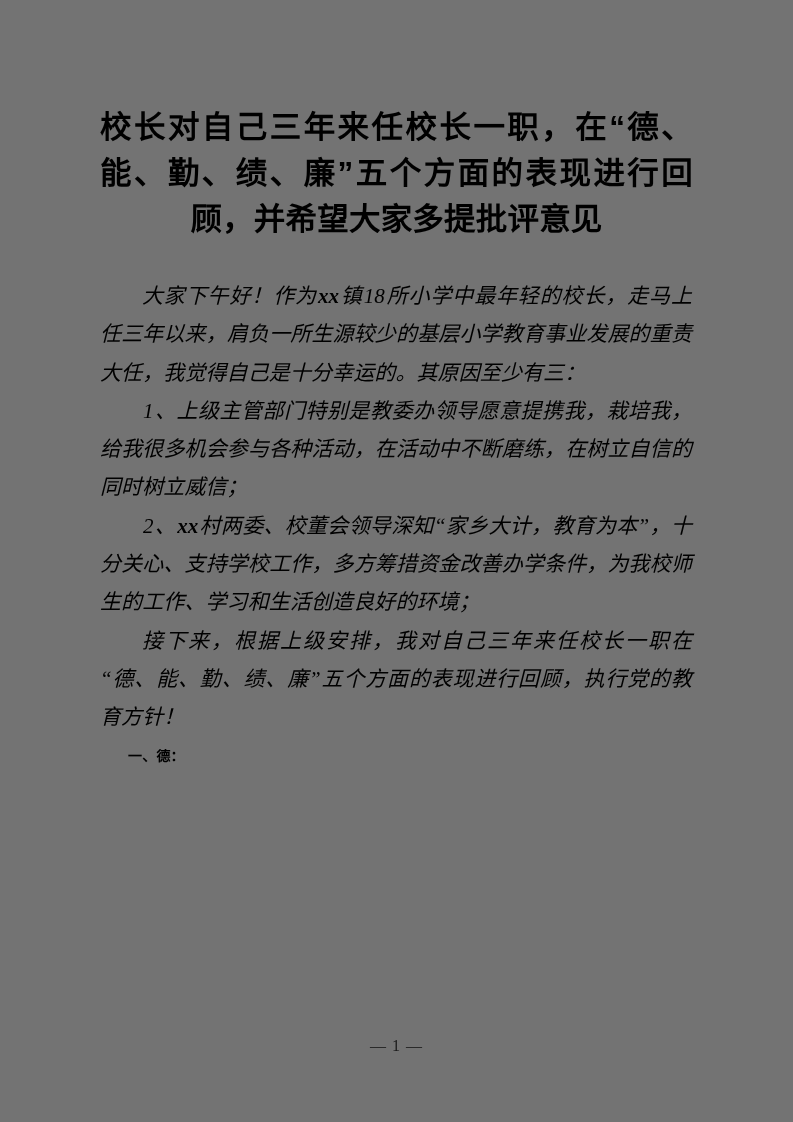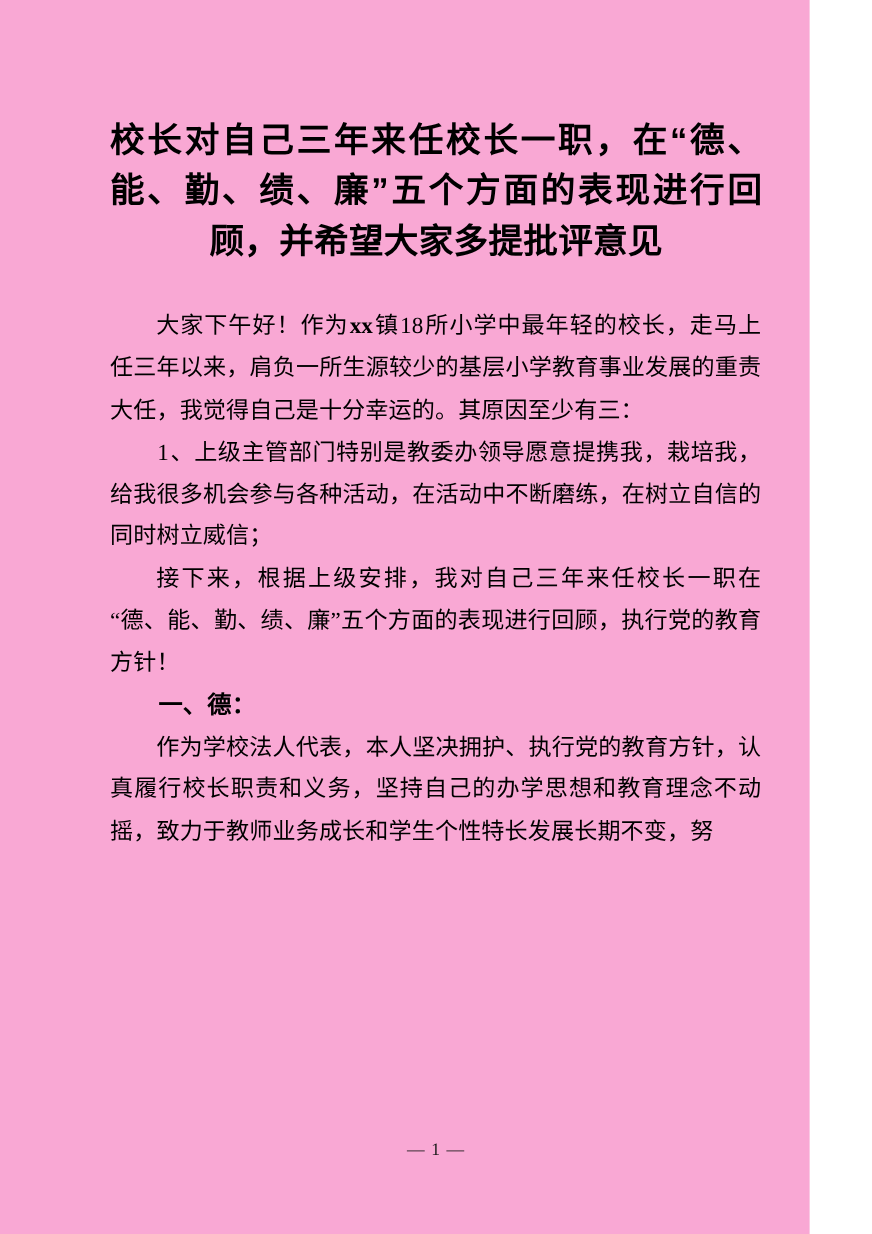--- a/index.html
+++ b/index.html
@@ -12,24 +12,24 @@
     width: 793px;
     height: 1122px;
     overflow: hidden;
     font-family: "Liberation Serif", "DejaVu Serif", serif;
     color: #000000;
     -webkit-font-smoothing: antialiased;
   }
 
   .page {
     position: relative;
-    width: 736px;
+    width: 793px;
     height: 1122px;
     box-sizing: border-box;
-    background: #f9a8d4;
+    background: #737373;
   }
 
   
   .doc-title {
     position: absolute;
     left: 100px;
     top: 104px;
     width: 593px;
     margin: 0;
     text-align: center;
@@ -56,27 +56,28 @@
     margin: 0;
     font-family: "Liberation Serif", "DejaVu Serif", serif;
     font-size: 21px;
     line-height: 38.3px;
     color: #000000;
     text-align: justify;
     text-align-last: left;
     text-indent: 2em;
     word-break: break-all;
     letter-spacing: 0.1px;
+    font-style: italic;
   }
 
   h2.section-heading {
     margin: 0;
     font-family: Liberation Sans, sans-serif;
     font-weight: 700;
-    font-size: 22px;
+    font-size: 14px;
     line-height: 38.3px;
     color: #000000;
     text-indent: 2em;
     letter-spacing: 0.2px;
   }
 
   
   .lat {
     font-family: "Liberation Serif", "DejaVu Serif", serif;
     padding: 0 1px;
@@ -107,25 +108,25 @@
 <div class="page">
 
   <h1 class="doc-title">校长对自己三年来任校长一职，在“德、能、勤、绩、廉”五个方面的表现进行回顾，并希望大家多提批评意见</h1>
 
   <div class="body-block">
 
     <p class="para"><span>大家下午好！作为</span><span class="lat-b">xx</span><span>镇</span><span class="lat">18</span><span>所小学中最年轻的校长，走马上任三年以来，肩负一所生源较少的基层小学教育事业发展的重责大任，我觉得自己是十分幸运的。其原因至少有三：</span></p>
 
     <p class="para"><span class="lat">1</span><span>、上级主管部门特别是教委办领导愿意提携我，栽培我，给我很多机会参与各种活动，在活动中不断磨练，在树立自信的同时树立威信；</span></p>
 
+    <p class="para"><span class="lat">2</span><span>、</span><span class="lat-b">xx</span><span>村两委、校董会领导深知“家乡大计，教育为本”，十分关心、支持学校工作，多方筹措资金改善办学条件，为我校师生的工作、学习和生活创造良好的环境；</span></p>
 
 
     <p class="para">接下来，根据上级安排，我对自己三年来任校长一职在“德、能、勤、绩、廉”五个方面的表现进行回顾，执行党的教育方针！</p>
 
     <h2 class="section-heading">一、德：</h2>
 
-    <p class="para">作为学校法人代表，本人坚决拥护、执行党的教育方针，认真履行校长职责和义务，坚持自己的办学思想和教育理念不动摇，致力于教师业务成长和学生个性特长发展长期不变，努</p>
 
   </div>
 
   <div class="page-footer">— 1 —</div>
 
 </div>
 
 </body></html>

